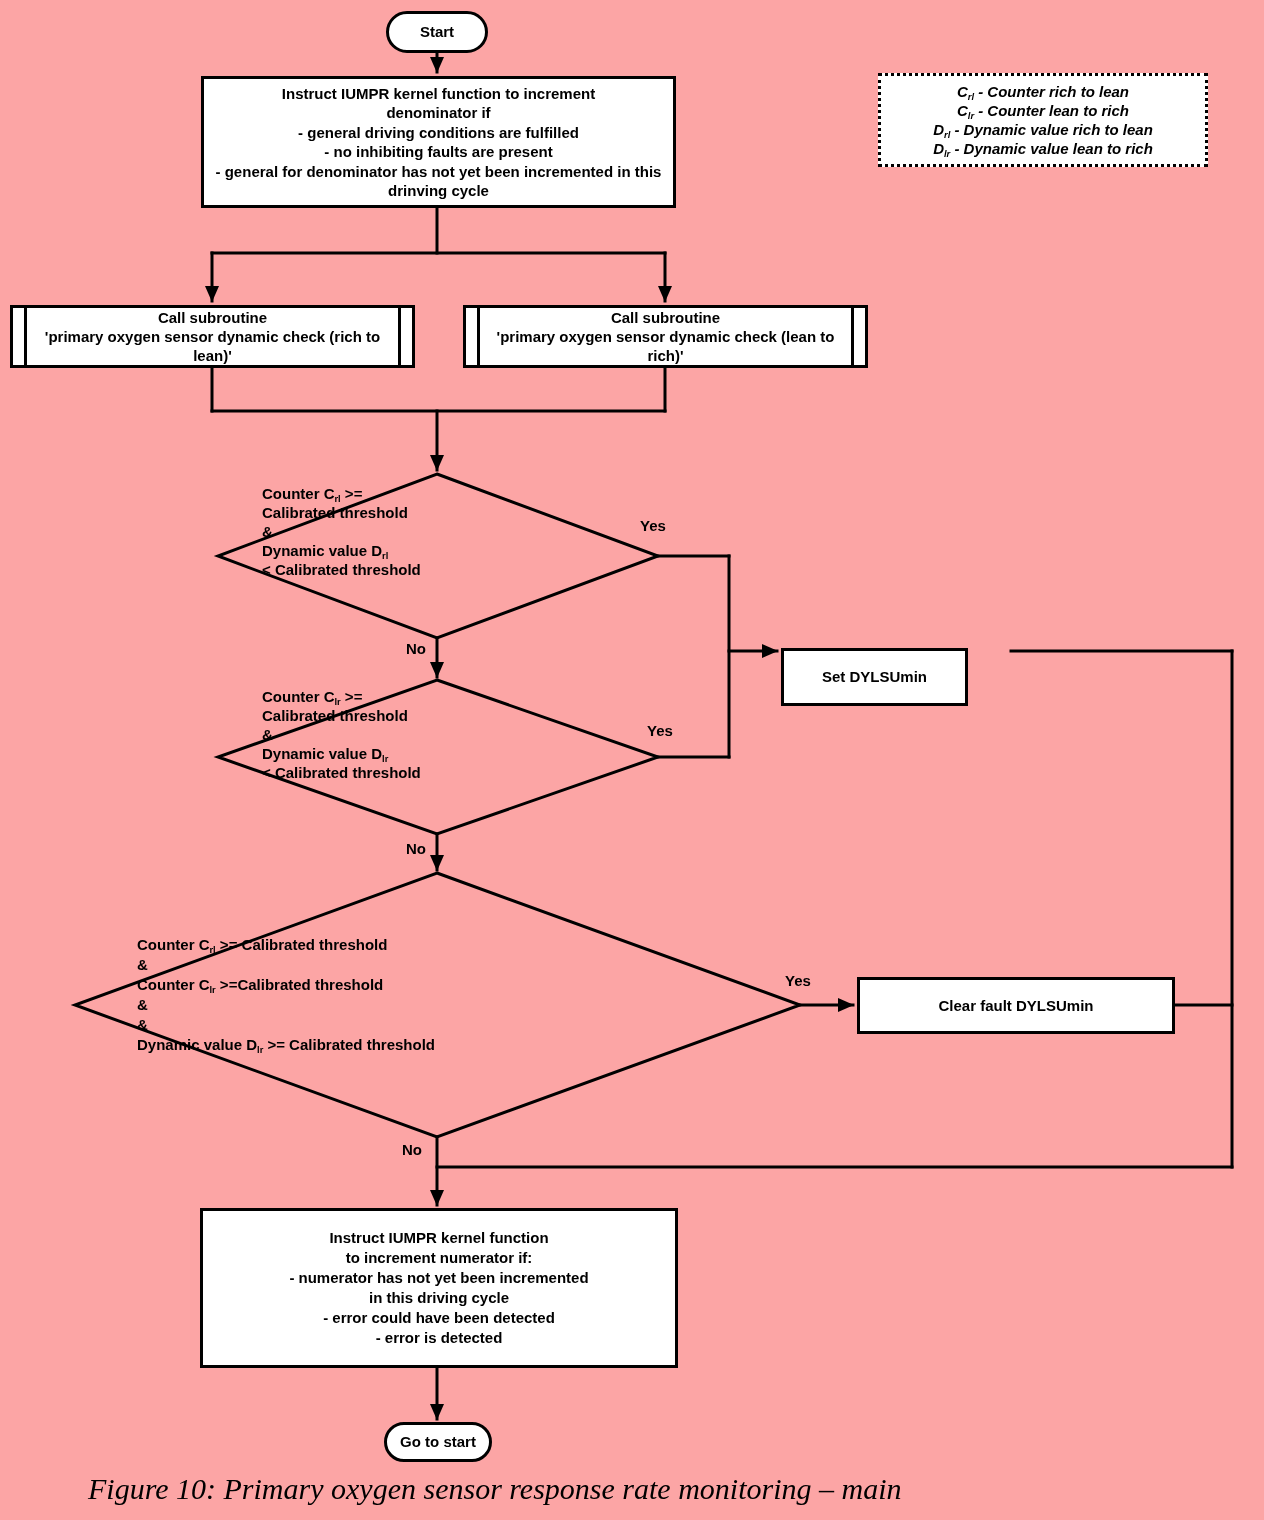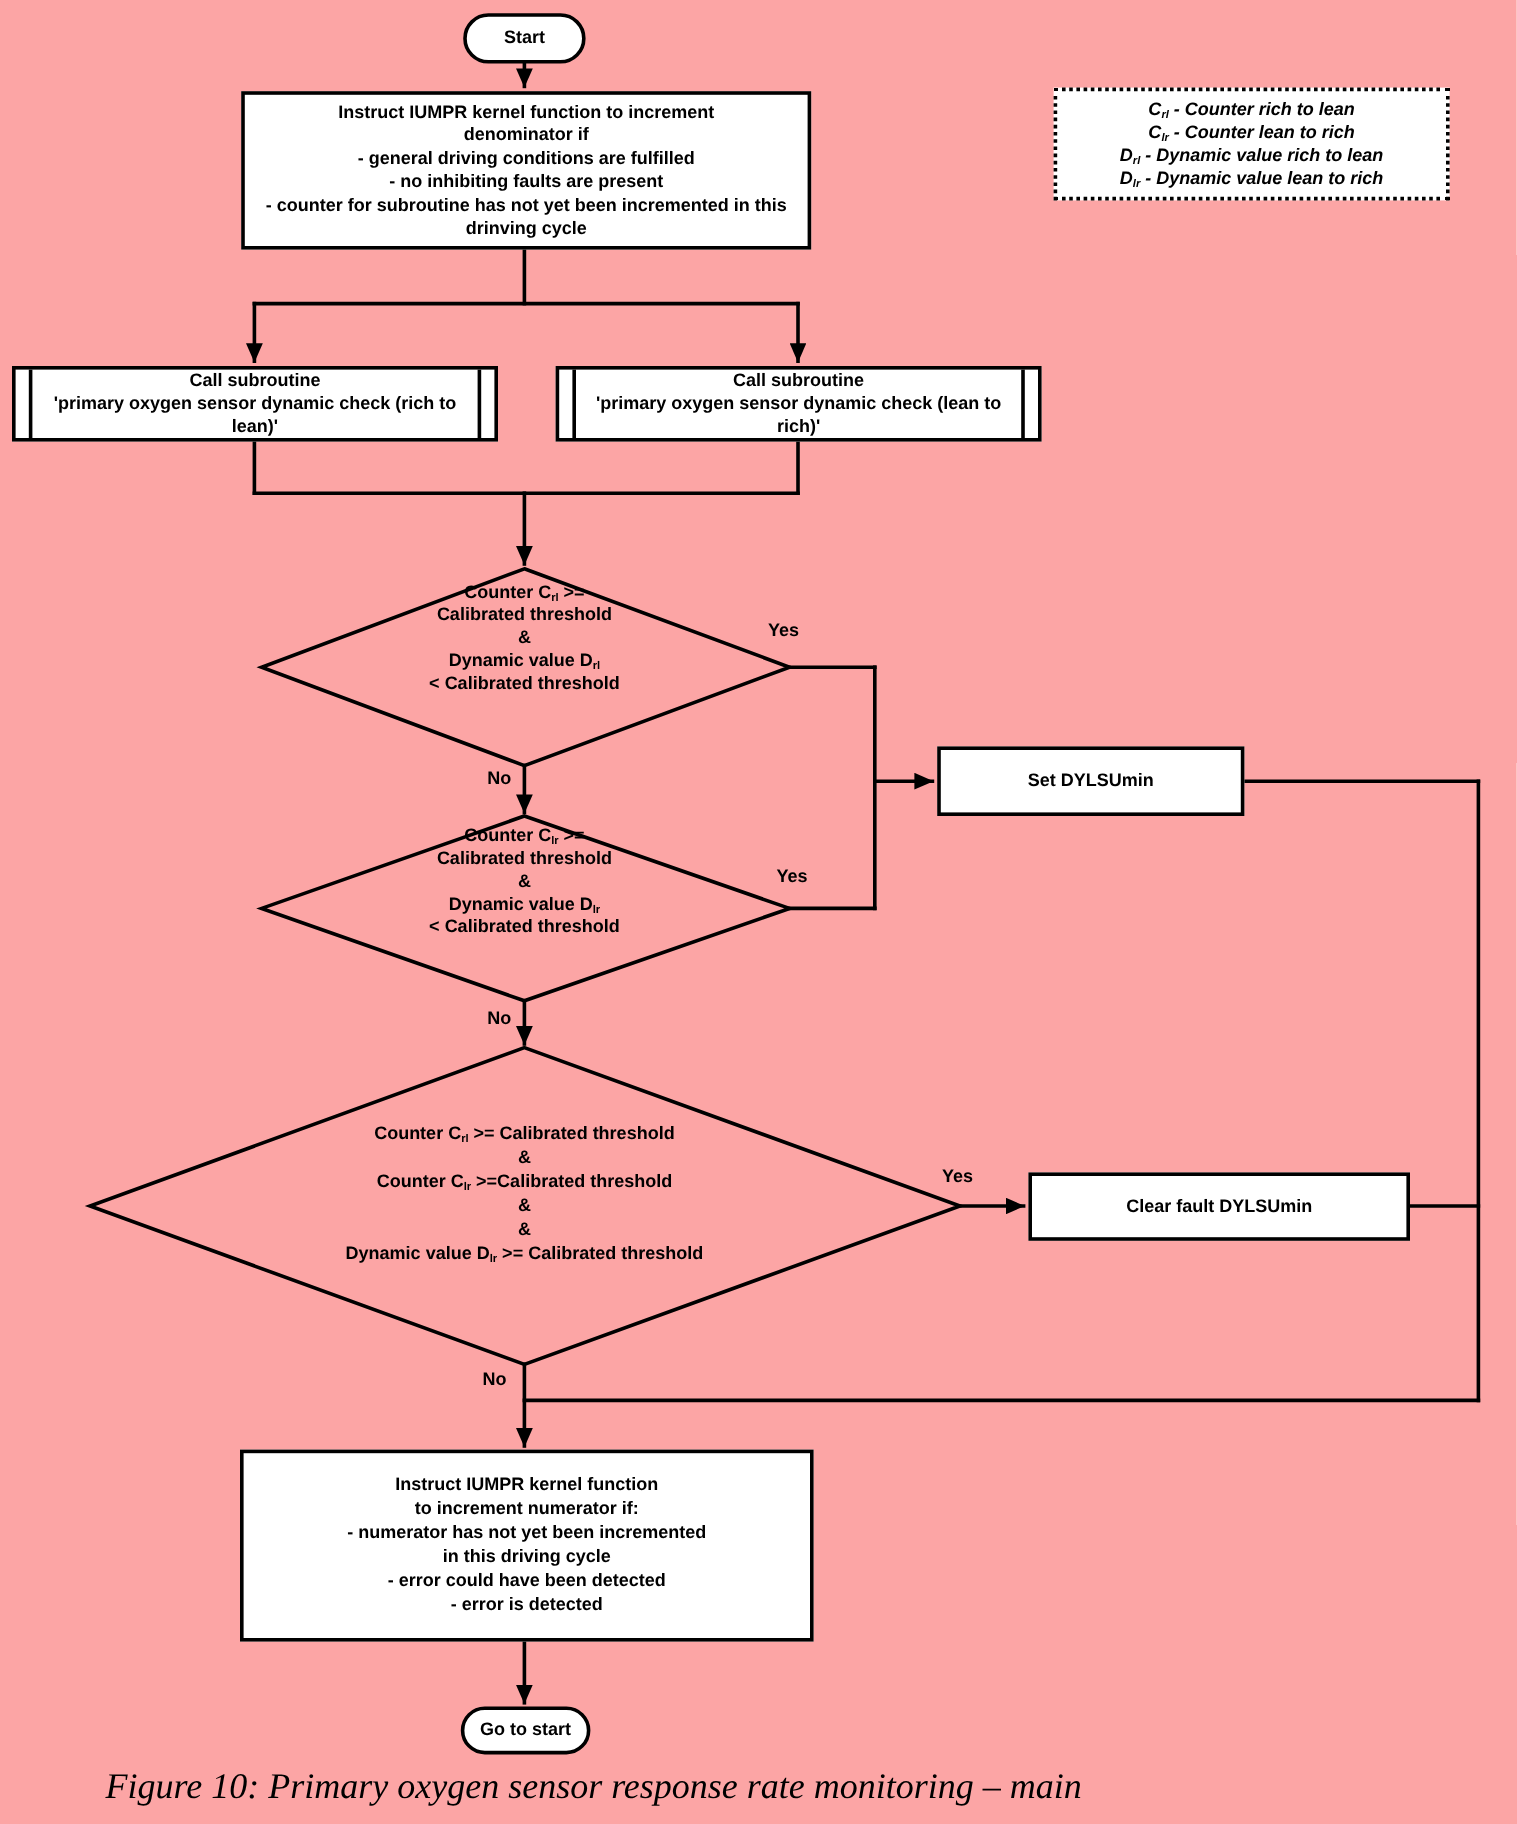--- a/index.html
+++ b/index.html
@@ -6,21 +6,21 @@
   #canvas{
     position:relative;width:1264px;height:1520px;background:#fca5a5;overflow:hidden;
     font-family:"Liberation Sans","DejaVu Sans",sans-serif;font-weight:bold;color:#000;
   }
   #wires{position:absolute;left:0;top:0;}
   .node{position:absolute;box-sizing:border-box;border:3px solid #000;background:#fff;
         display:flex;flex-direction:column;align-items:center;justify-content:center;
         text-align:center;font-size:15px;line-height:19.5px;}
   .terminator{border-radius:22px;}
   .tl{white-space:nowrap;}
-  .dtext{position:absolute;text-align:center;font-size:15px;line-height:19px;}
+  .dtext{position:absolute;font-size:15px;line-height:19px;}
   .dtext3{line-height:20px;}
   .edge-label{position:absolute;font-size:15px;}
   .edge-label.r{text-align:right;width:38px;}
   sub{font-size:0.62em;line-height:0;vertical-align:-0.28em;}
   .sub-bar{position:absolute;top:0;bottom:0;width:3px;background:#000;}
   .legend{position:absolute;box-sizing:border-box;border:3px dotted #000;background:#fff;
           display:flex;flex-direction:column;align-items:center;justify-content:center;
           text-align:center;font-size:15px;line-height:19px;font-style:italic;}
   .caption{position:absolute;font-family:"Liberation Serif","DejaVu Serif",serif;
            font-style:italic;font-weight:normal;font-size:30px;color:#000;white-space:nowrap;}
@@ -78,21 +78,21 @@
     <div class="tl">C<sub>lr</sub> - Counter lean to rich</div>
     <div class="tl">D<sub>rl</sub> - Dynamic value rich to lean</div>
     <div class="tl">D<sub>lr</sub> - Dynamic value lean to rich</div>
   </div>
 
   <div class="node" style="left:201px;top:76px;width:475px;height:132px;">
     <div class="tl">Instruct IUMPR kernel function to increment</div>
     <div class="tl">denominator if</div>
     <div class="tl">- general driving conditions are fulfilled</div>
     <div class="tl">- no inhibiting faults are present</div>
-    <div class="tl">- counter for subroutine has not yet been incremented in this</div>
+    <div class="tl">- general for denominator has not yet been incremented in this</div>
     <div class="tl">drinving cycle</div>
   </div>
 
   <div class="node" style="left:10px;top:305px;width:405px;height:63px;line-height:19px;">
     <div class="sub-bar" style="left:11px;"></div>
     <div class="sub-bar" style="right:11px;"></div>
     <div class="tl">Call subroutine</div>
     <div class="tl">'primary oxygen sensor dynamic check (rich to</div>
     <div class="tl">lean)'</div>
   </div>
@@ -130,21 +130,21 @@
     <div class="tl">Dynamic value D<sub>lr</sub> &gt;= Calibrated threshold</div>
   </div>
 
   <div class="edge-label" style="left:640px;top:517px;">Yes</div>
   <div class="edge-label r" style="left:388px;top:640px;">No</div>
   <div class="edge-label" style="left:647px;top:722px;">Yes</div>
   <div class="edge-label r" style="left:388px;top:840px;">No</div>
   <div class="edge-label" style="left:785px;top:972px;">Yes</div>
   <div class="edge-label r" style="left:384px;top:1141px;">No</div>
 
-  <div class="node" style="left:781px;top:622px;width:256px;height:58px;">
+  <div class="node" style="left:781px;top:648px;width:187px;height:58px;">
     <div class="tl">Set DYLSUmin</div>
   </div>
 
   <div class="node" style="left:200px;top:1208px;width:478px;height:160px;line-height:20px;">
     <div class="tl">Instruct IUMPR kernel function</div>
     <div class="tl">to increment numerator if:</div>
     <div class="tl">- numerator has not yet been incremented</div>
     <div class="tl">in this driving cycle</div>
     <div class="tl">- error could have been detected</div>
     <div class="tl">- error is detected</div>

